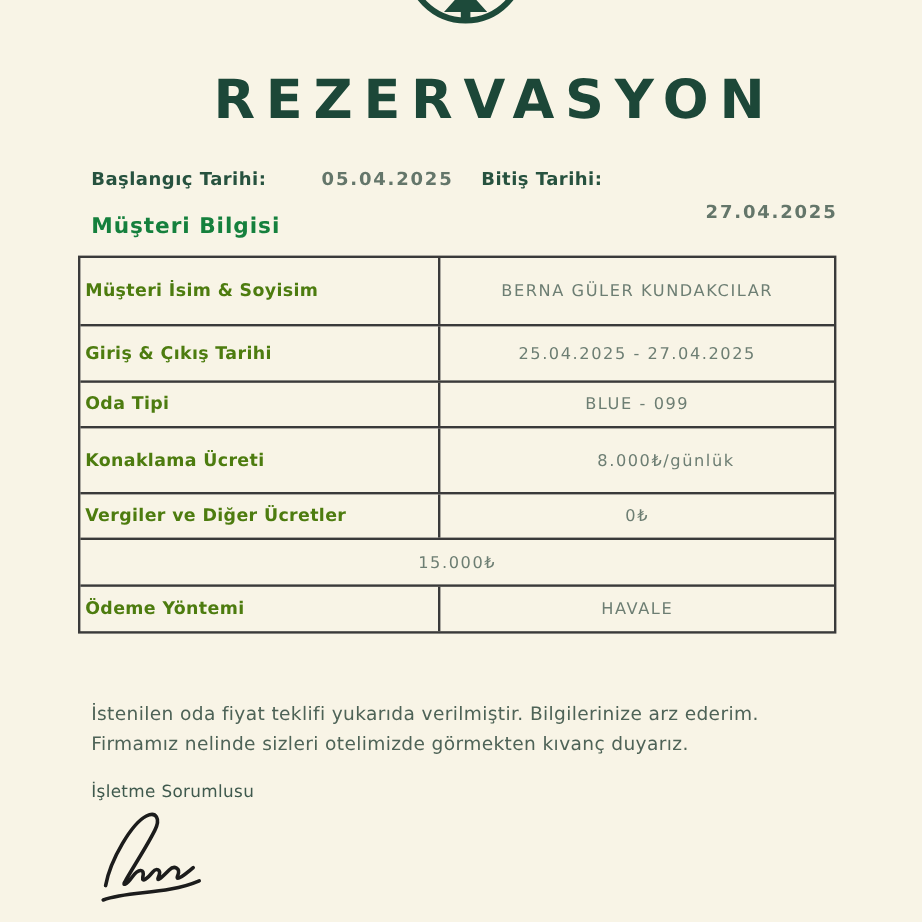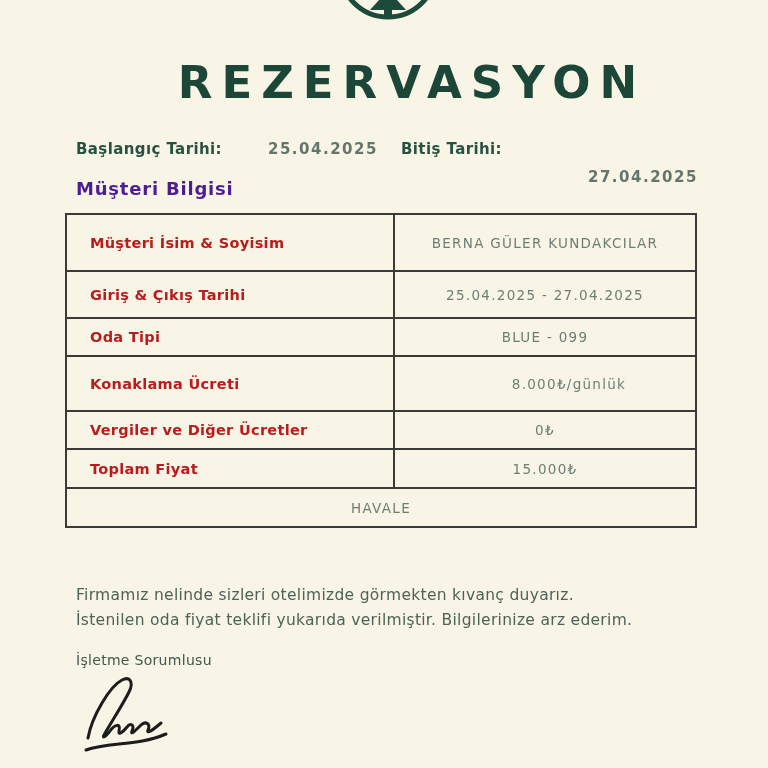--- a/index.html
+++ b/index.html
@@ -38,44 +38,44 @@
   }
   .start-label { left: 76px; }
   .start-value { left: 268px; }
   .end-label   { left: 401px; }
   .end-value   { left: 588px; margin-top: 28px; }
 
   
   .section-heading {
     position: absolute; top: 178px; left: 76px;
     font-size: 18px; font-weight: bold; letter-spacing: 0.8px;
-    color: #4c1d95;
+    color: #15803d;
   }
 
   
   .info-table {
     position: absolute; top: 213px; left: 65px; width: 632px;
     border: 2px solid #3a3a3a;
     background: transparent;
   }
   .trow { display: flex; border-bottom: 2px solid #3a3a3a; }
   .trow:last-child { border-bottom: none; }
   .trow:nth-child(1) { height: 57px; }
   .trow:nth-child(2) { height: 47px; }
   .trow:nth-child(3) { height: 38px; }
   .trow:nth-child(4) { height: 55px; gap: 48px; }
   .trow:nth-child(5) { height: 38px; }
   .trow:nth-child(6) { height: 39px; }
   .trow:nth-child(7) { height: 37px; }
   .tcell-label {
-    width: 328px; border-right: 2px solid #3a3a3a;
+    width: 300px; border-right: 2px solid #3a3a3a;
     display: flex; align-items: center;
-    padding-left: 23px;
+    padding-left: 4px;
     font-size: 14.5px; font-weight: bold; letter-spacing: 0.3px;
-    color: #b91c1c;
+    color: #4d7c0f;
   }
   .tcell-value {
     flex: 1;
     display: flex; align-items: center; justify-content: center;
     font-size: 13.5px; font-weight: 500; letter-spacing: 1.3px;
     color: #6d7e73; text-align: right;
   }
 
   
   .closing-text {
@@ -110,21 +110,21 @@
     </defs>
     <text font-size="11.5" font-weight="bold" letter-spacing="3.2" fill="#2a5847" style="font-family:'DejaVu Sans','Liberation Sans',sans-serif;">
       <textPath href="#logoArc" startOffset="50%" text-anchor="middle">BUNGALOV OTEL</textPath>
     </text>
   </svg>
 
   <div class="title">REZERVASYON</div>
 
   <div class="dates-row">
     <span class="lbl start-label">Başlangıç Tarihi:</span>
-    <span class="val start-value">25.04.2025</span>
+    <span class="val start-value">05.04.2025</span>
     <span class="lbl end-label">Bitiş Tarihi:</span>
     <span class="val end-value">27.04.2025</span>
   </div>
 
   <div class="section-heading">Müşteri Bilgisi</div>
 
   <div class="info-table">
     <div class="trow">
       <div class="tcell-label">Müşteri İsim &amp; Soyisim</div>
       <div class="tcell-value">BERNA GÜLER KUNDAKCILAR</div>
@@ -139,31 +139,31 @@
     </div>
     <div class="trow">
       <div class="tcell-label">Konaklama Ücreti</div>
       <div class="tcell-value">8.000₺/günlük</div>
     </div>
     <div class="trow">
       <div class="tcell-label">Vergiler ve Diğer Ücretler</div>
       <div class="tcell-value">0₺</div>
     </div>
     <div class="trow">
-      <div class="tcell-label">Toplam Fiyat</div>
       <div class="tcell-value">15.000₺</div>
     </div>
     <div class="trow">
+      <div class="tcell-label">Ödeme Yöntemi</div>
       <div class="tcell-value">HAVALE</div>
     </div>
   </div>
 
   <div class="closing-text">
+    <div>İstenilen oda fiyat teklifi yukarıda verilmiştir. Bilgilerinize arz ederim.</div>
     <div>Firmamız nelinde sizleri otelimizde görmekten kıvanç duyarız.</div>
-    <div>İstenilen oda fiyat teklifi yukarıda verilmiştir. Bilgilerinize arz ederim.</div>
   </div>
 
   <div class="signer-title">İşletme Sorumlusu</div>
 
   <svg class="signature-svg" viewBox="0 0 140 90" aria-hidden="true">
     <g fill="none" stroke="#1c1c1c" stroke-width="3" stroke-linecap="round" stroke-linejoin="round">
       <path d="M22,66 C26,44 44,14 56,8 C64,4 68,10 63,20 C56,34 44,52 38,63
                C36,66 39,66 44,59 C49,52 55,51 53,59 C52,64 57,60 61,55
                C64,51 69,52 66,59 C64,64 70,58 75,53 C79,49 85,51 82,58
                C80,63 88,57 95,51"></path>

